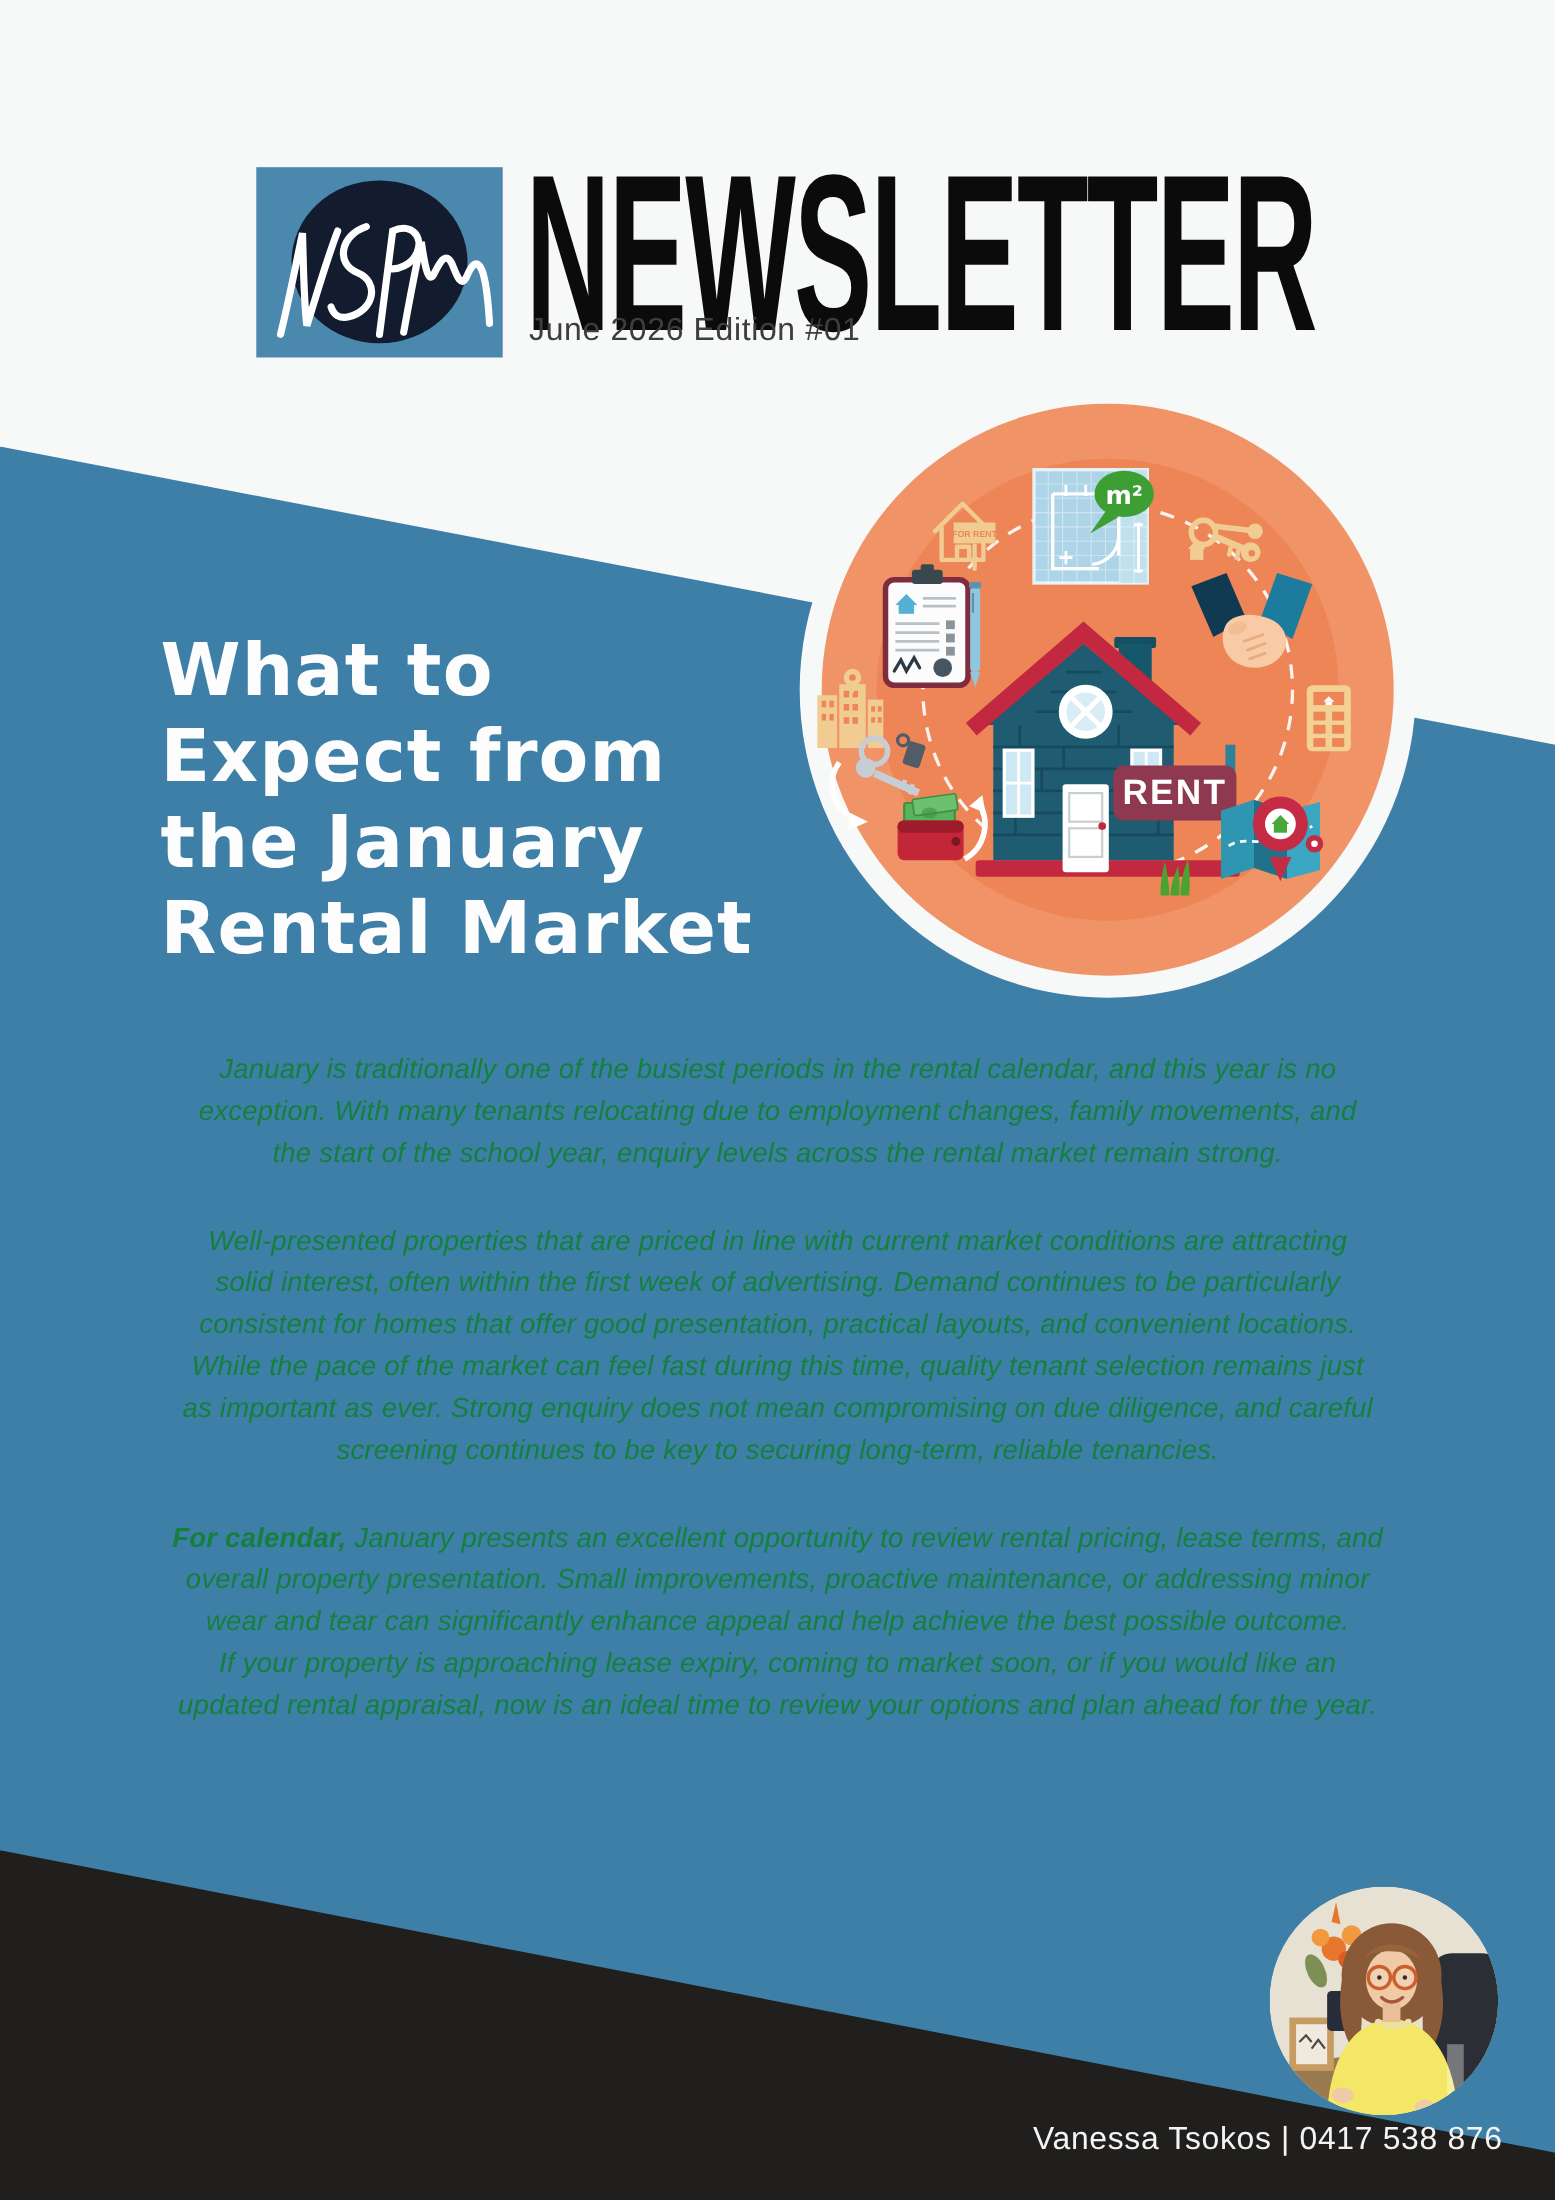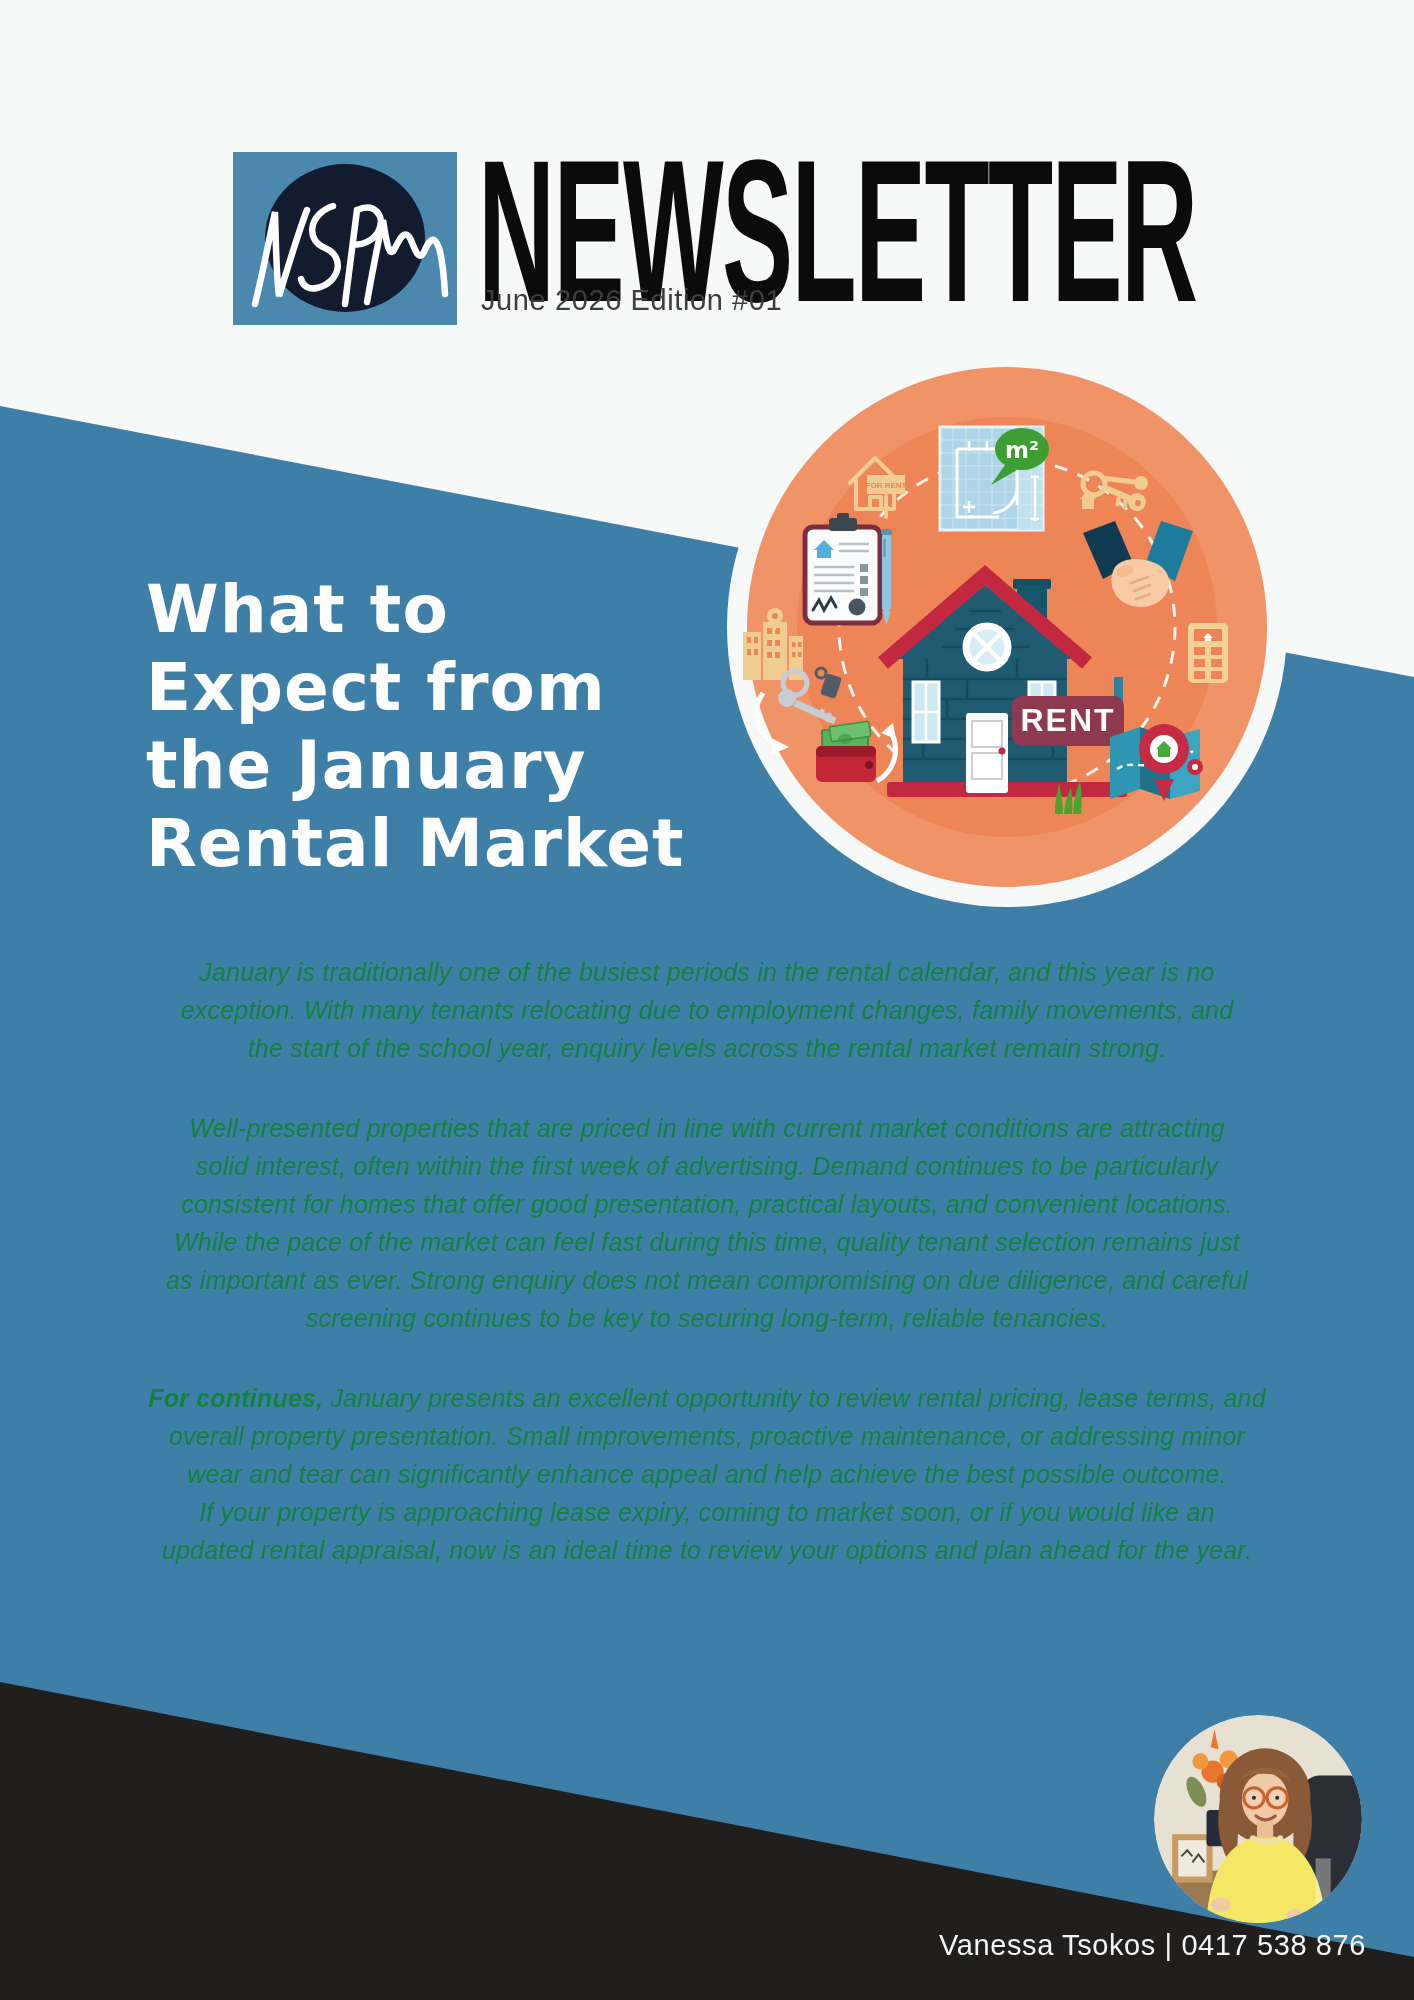--- a/index.html
+++ b/index.html
@@ -277,21 +277,21 @@
   <section class="article-body">
     <p>January is traditionally one of the busiest periods in the rental calendar, and this year is no
 exception. With many tenants relocating due to employment changes, family movements, and
 the start of the school year, enquiry levels across the rental market remain strong.</p>
     <p>Well-presented properties that are priced in line with current market conditions are attracting
 solid interest, often within the first week of advertising. Demand continues to be particularly
 consistent for homes that offer good presentation, practical layouts, and convenient locations.
 While the pace of the market can feel fast during this time, quality tenant selection remains just
 as important as ever. Strong enquiry does not mean compromising on due diligence, and careful
 screening continues to be key to securing long-term, reliable tenancies.</p>
-    <p><strong>For continues,</strong><span> January presents an excellent opportunity to review rental pricing, lease terms, and
+    <p><strong>For calendar,</strong><span> January presents an excellent opportunity to review rental pricing, lease terms, and
 overall property presentation. Small improvements, proactive maintenance, or addressing minor
 wear and tear can significantly enhance appeal and help achieve the best possible outcome.
 If your property is approaching lease expiry, coming to market soon, or if you would like an
 updated rental appraisal, now is an ideal time to review your options and plan ahead for the year.</span></p>
   </section>
 
   <div class="black-wedge"></div>
 
   <div class="agent-photo">
     <svg width="208" height="208" viewBox="0 0 206 206">

